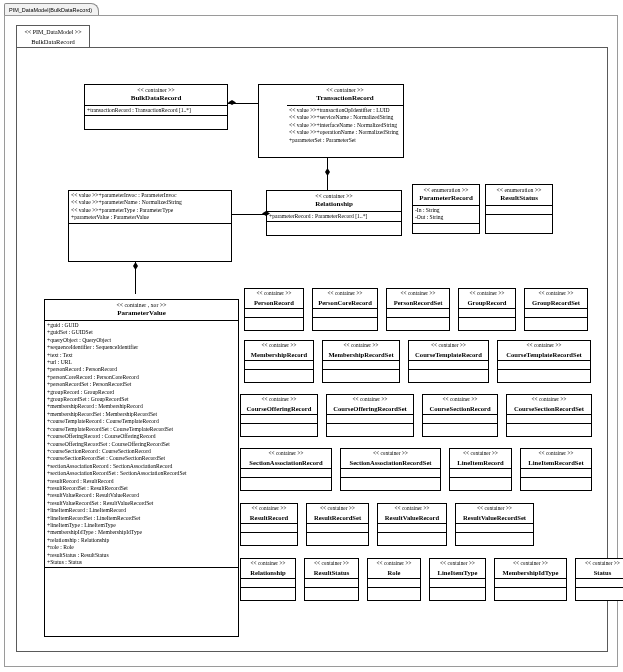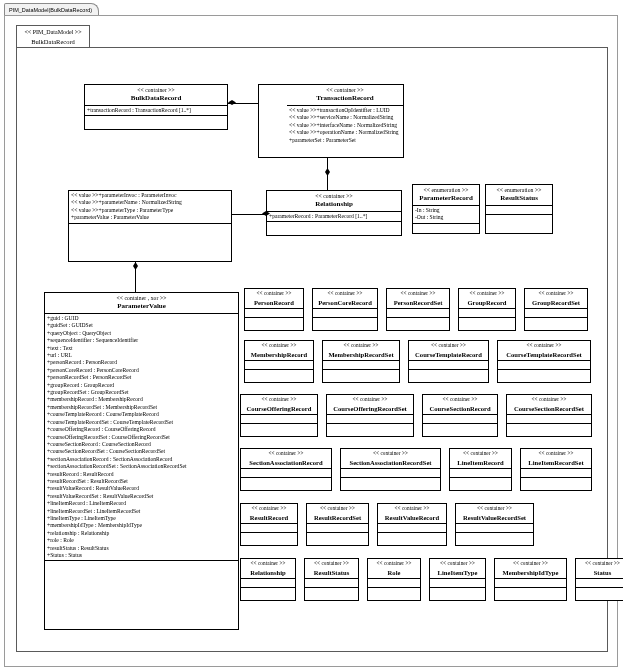--- a/index.html
+++ b/index.html
@@ -254,21 +254,21 @@
 
   <div class="cls" style="left:485px; top:184px; width:68px; height:50px;">
     <div class="hdr">
       <div class="stereo">&lt;&lt; enumeration &gt;&gt;</div>
       <div class="name">ResultStatus</div>
     </div>
     <div class="empty-compartment bordered"></div>
     <div class="empty-compartment"></div>
   </div>
 
-  <div class="cls" style="left:44px; top:292px; width:195px; height:338px;">
+  <div class="cls" style="left:44px; top:299px; width:195px; height:338px;">
     <div class="hdr">
       <div class="stereo">&lt;&lt; container , xor &gt;&gt;</div>
       <div class="name">ParameterValue</div>
     </div>
     <div class="compartment bordered" id="pv-attrs">
         <div class="attr">+guid : GUID</div>
         <div class="attr">+guidSet : GUIDSet</div>
         <div class="attr">+queryObject : QueryObject</div>
         <div class="attr">+sequenceIdentifier : SequenceIdentifier</div>
         <div class="attr">+text : Text</div>

